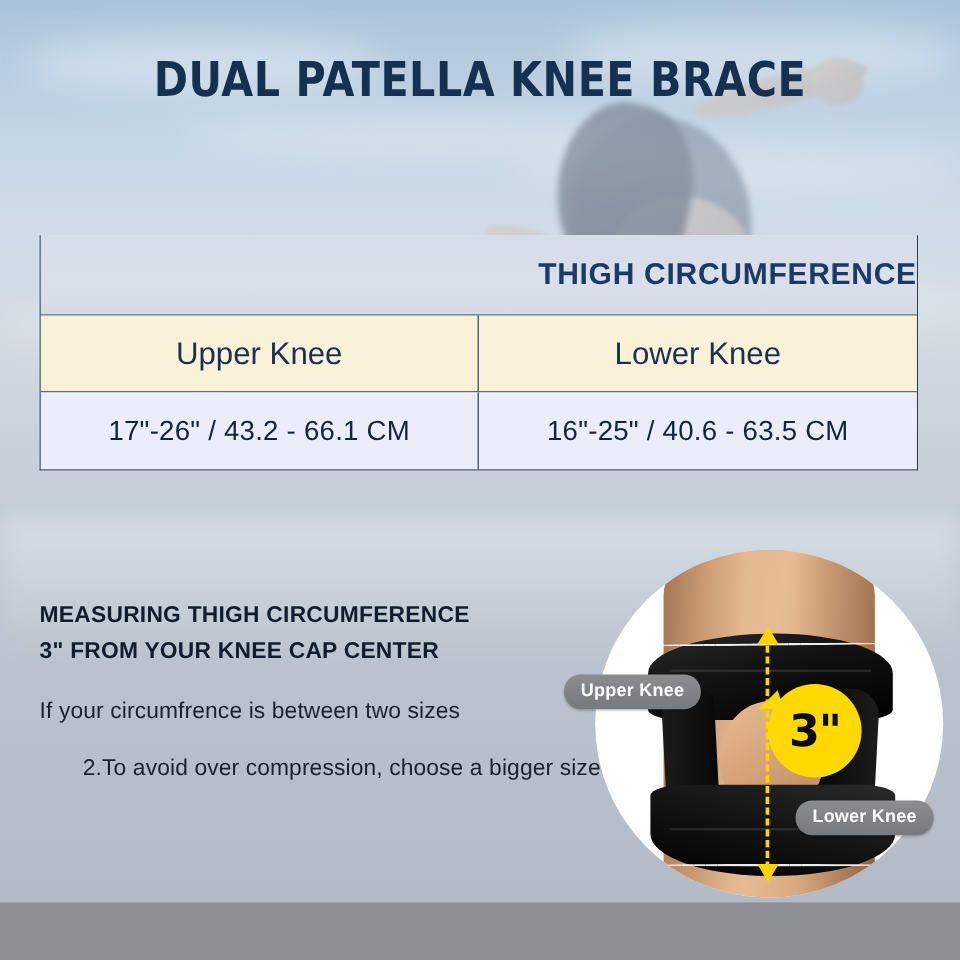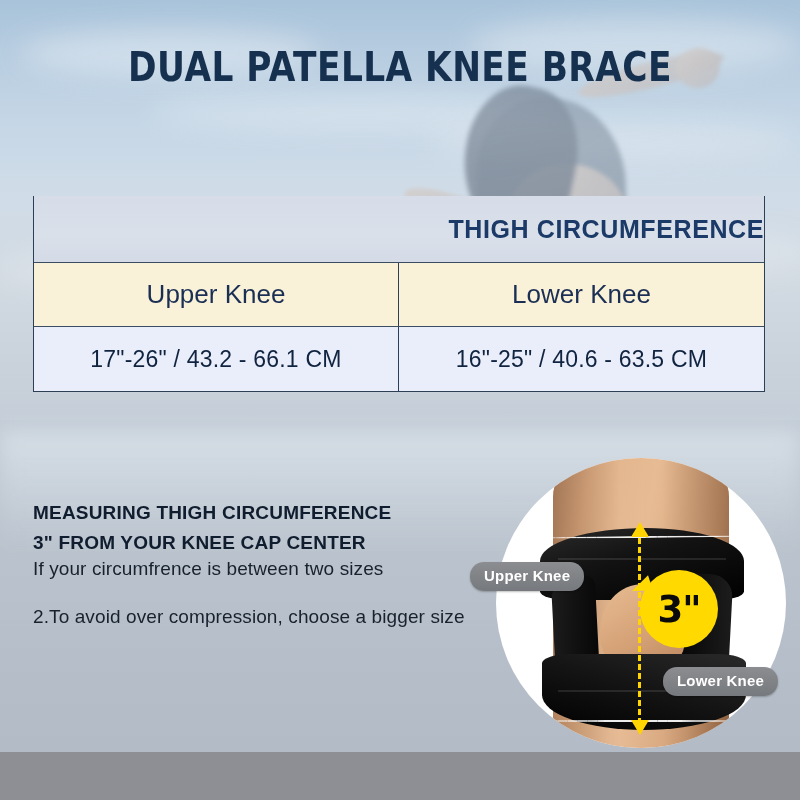--- a/index.html
+++ b/index.html
@@ -165,23 +165,23 @@
     color: #101d2e;
     letter-spacing: .2px;
   }
   .instr-line {
     font-family: "Liberation Sans", sans-serif;
     font-weight: 400;
     font-size: 19px;
     color: #18222e;
     letter-spacing: .1px;
   }
-  .instr-line.l1 { }
+  .instr-line.l1 { margin-top: 24px; }
   .instr-line.l2 { margin-top: 26px; }
-  .instr-line.l3 { margin-top: 26px; }
+  .instr-line.l3 { margin-top: 26px; margin-left: 36px; }
 
   
   .photo-circle {
     position: absolute; left: 496px; top: 458px;
     width: 290px; height: 290px;
     border-radius: 50%;
     background: #ffffff;
     overflow: hidden;
   }
   .leg {

